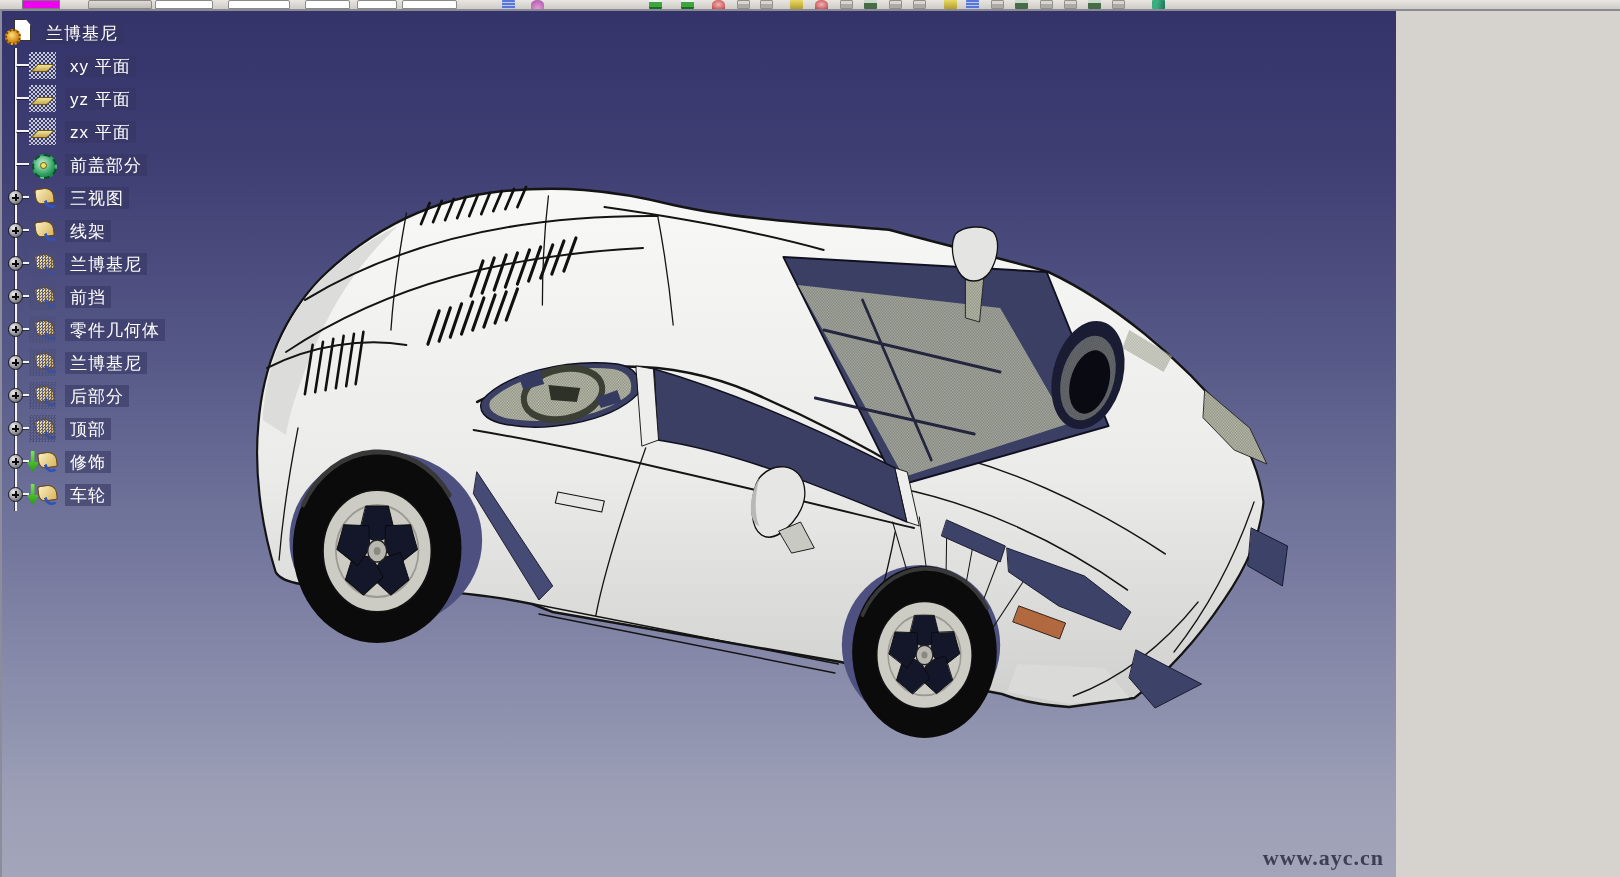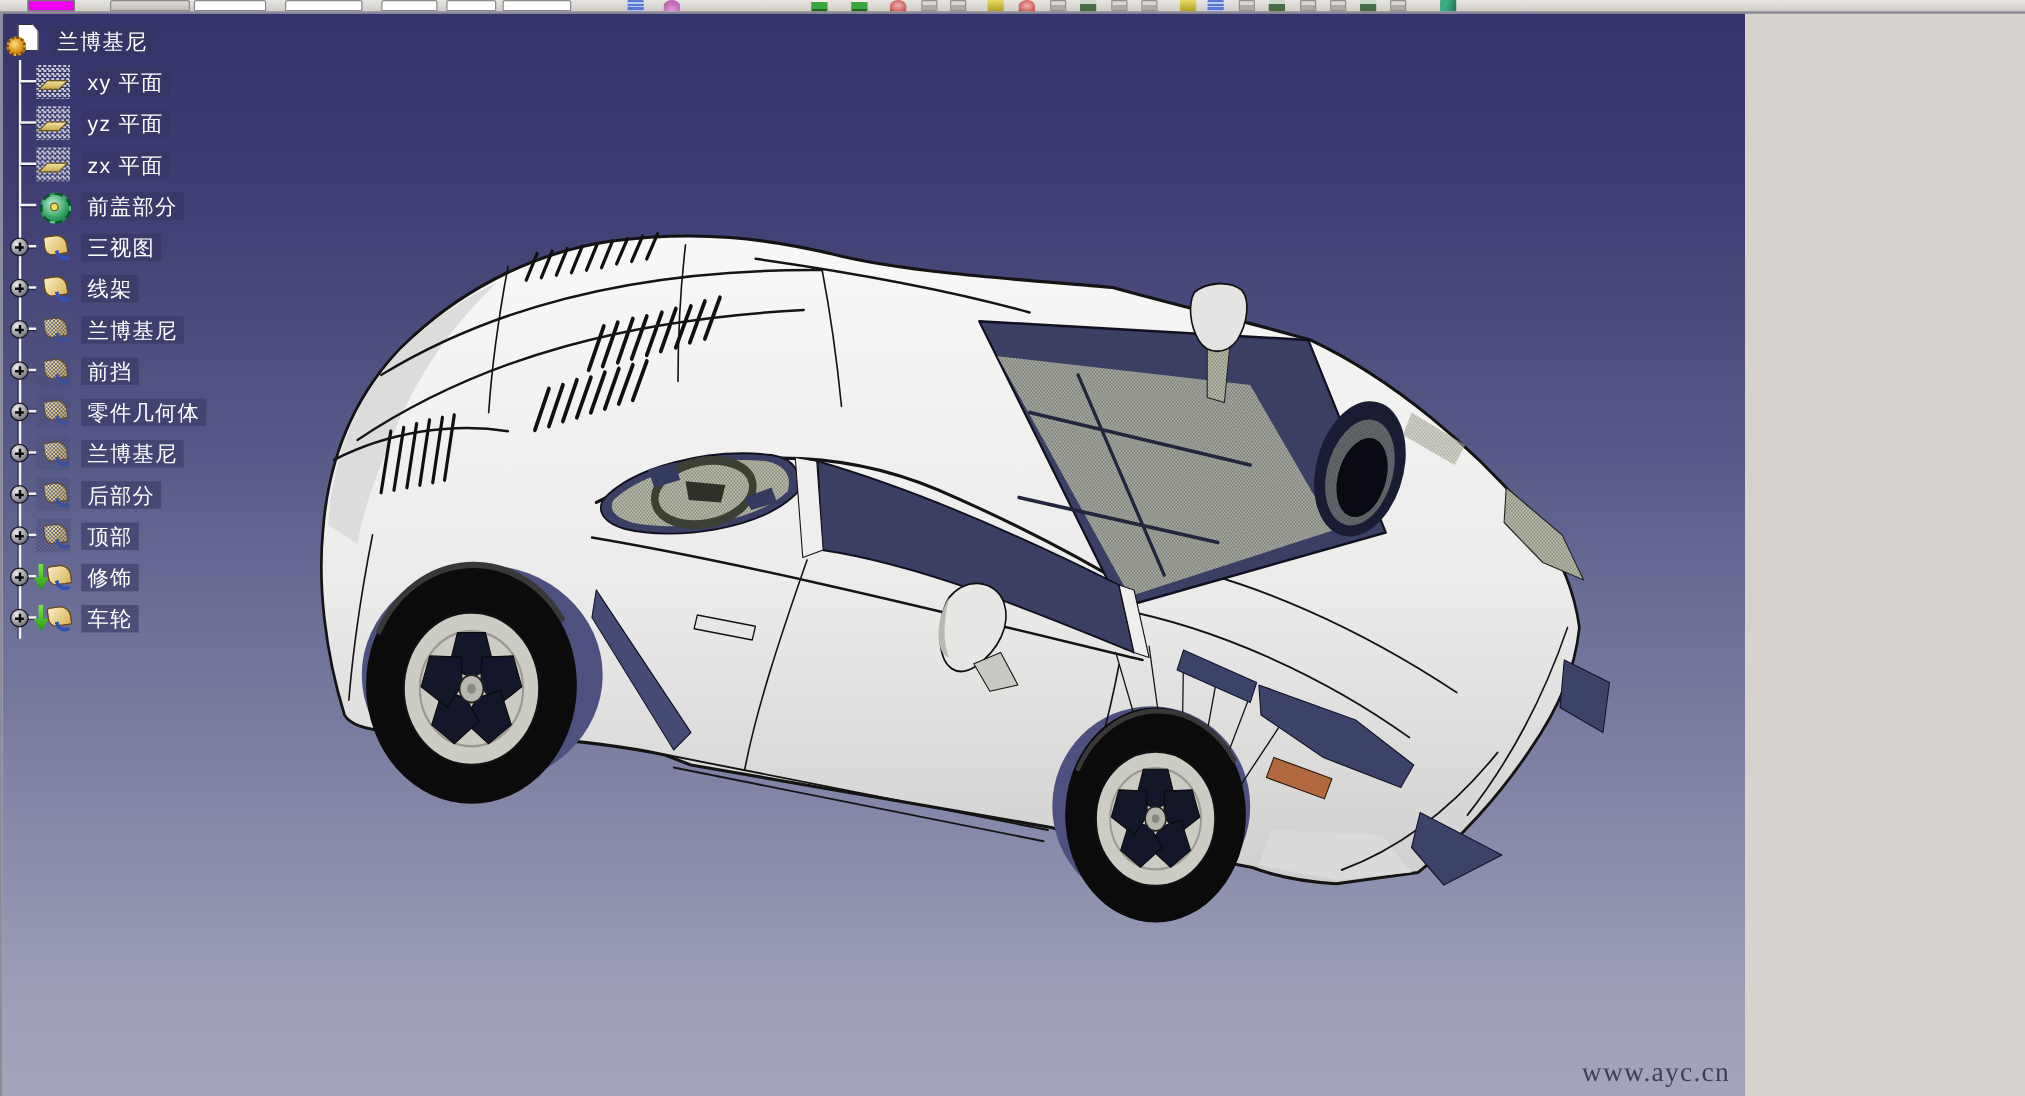--- a/index.html
+++ b/index.html
@@ -25,21 +25,21 @@
   .f-teal{background:linear-gradient(100deg,#28a878 40%,#0a6848);}
   .f-nav{background:linear-gradient(#c8d8c8 0 3px,#386038 3px);}
 
   
   .viewport { position:absolute; left:0; top:11px; width:1396px; height:866px;
       background:linear-gradient(#34336a 0%, #403f74 18%, #565987 40%, #6f7299 58%, #878aa9 76%, #9b9eb5 90%, #a3a6ba 100%);
       border-left:2px solid #8c8c9c; }
   .viewport svg { position:absolute; left:0; top:0; width:100%; height:100%; }
 
   .watermark { position:absolute; right:12px; bottom:6px; z-index:9;
-      font-family:"Liberation Serif", serif; font-weight:normal; font-size:22px;
+      font-family:"Liberation Serif", serif; font-weight:bold; font-size:22px;
       color:#3e3e56; letter-spacing:1px; }
 
   
   .tree { position:absolute; left:3px; top:5px; z-index:8; color:#fff; }
   .trunk { position:absolute; left:10px; top:32px; width:2px; height:463px;
            background:#f2f2f2; box-shadow:-1px 0 0 rgba(10,10,30,.55); }
   .tree-row { position:relative; height:33px; display:flex; align-items:center; }
   .tree-row.child { padding-left:24px; }
   .tree-row.child::before { content:''; position:absolute; left:11px; top:15px; width:13px; height:2px;
            background:#f2f2f2; box-shadow:0 1px 0 rgba(10,10,30,.55); }

